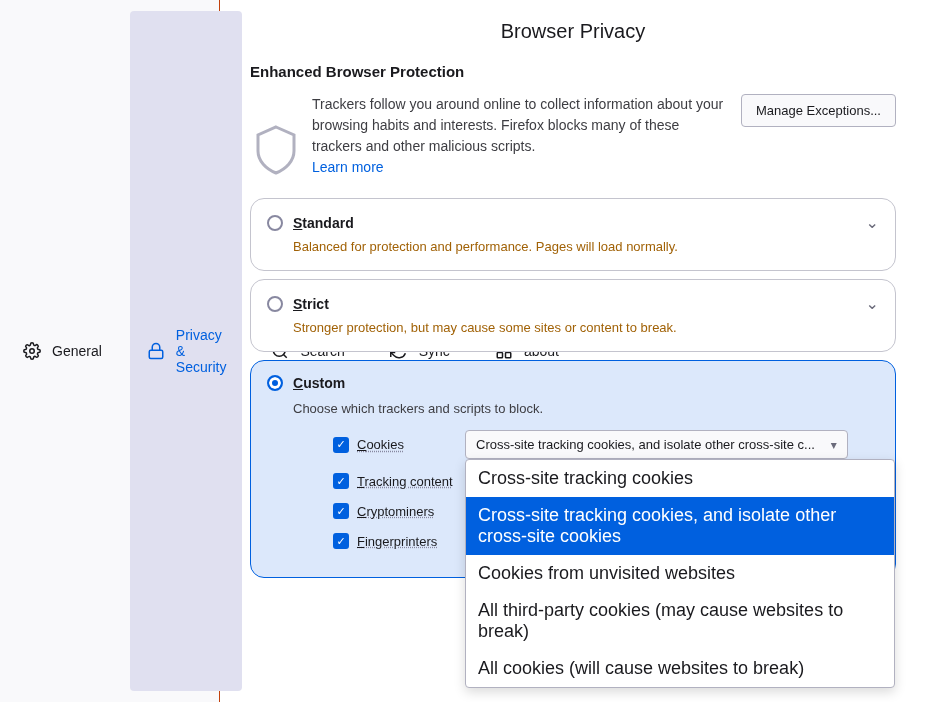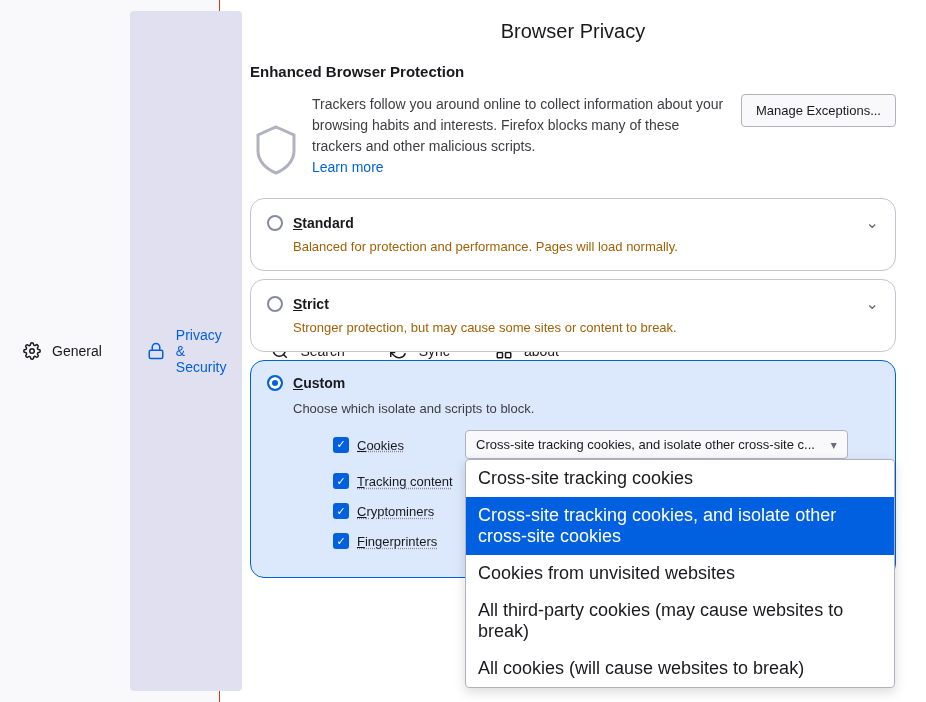--- a/index.html
+++ b/index.html
@@ -177,21 +177,21 @@
     }
     .custom-row {
       display: flex;
       align-items: center;
       gap: 12px;
       margin-bottom: 14px;
       position: relative;
     }
     .checkbox-wrap {
       display: flex;
-      align-items: flex-end;
+      align-items: center;
       gap: 8px;
       min-width: 160px;
       padding-left: 40px;
     }
     .checkbox-box {
       width: 16px;
       height: 16px;
       border: 2px solid #0060df;
       background: #0060df;
       border-radius: 3px;
@@ -362,21 +362,21 @@
   </div>
 
   <div class="protection-option custom">
     <div class="option-header">
       <div class="option-title-row">
         <div class="radio-circle checked"></div>
         <span class="option-label"><u>C</u>ustom</span>
       </div>
     </div>
     <div class="custom-body">
-      <p class="custom-desc">Choose which isolate and scripts to block.</p>
+      <p class="custom-desc">Choose which trackers and scripts to block.</p>
 
       <div class="custom-row">
         <div class="checkbox-wrap">
           <div class="checkbox-box"></div>
           <span class="checkbox-label"><u>C</u>ookies</span>
         </div>
         <div class="dropdown-wrap">
           <button class="dropdown-btn">
             <span>Cross-site tracking cookies, and isolate other cross-site c...</span>
             <span class="dropdown-arrow">▾</span>

